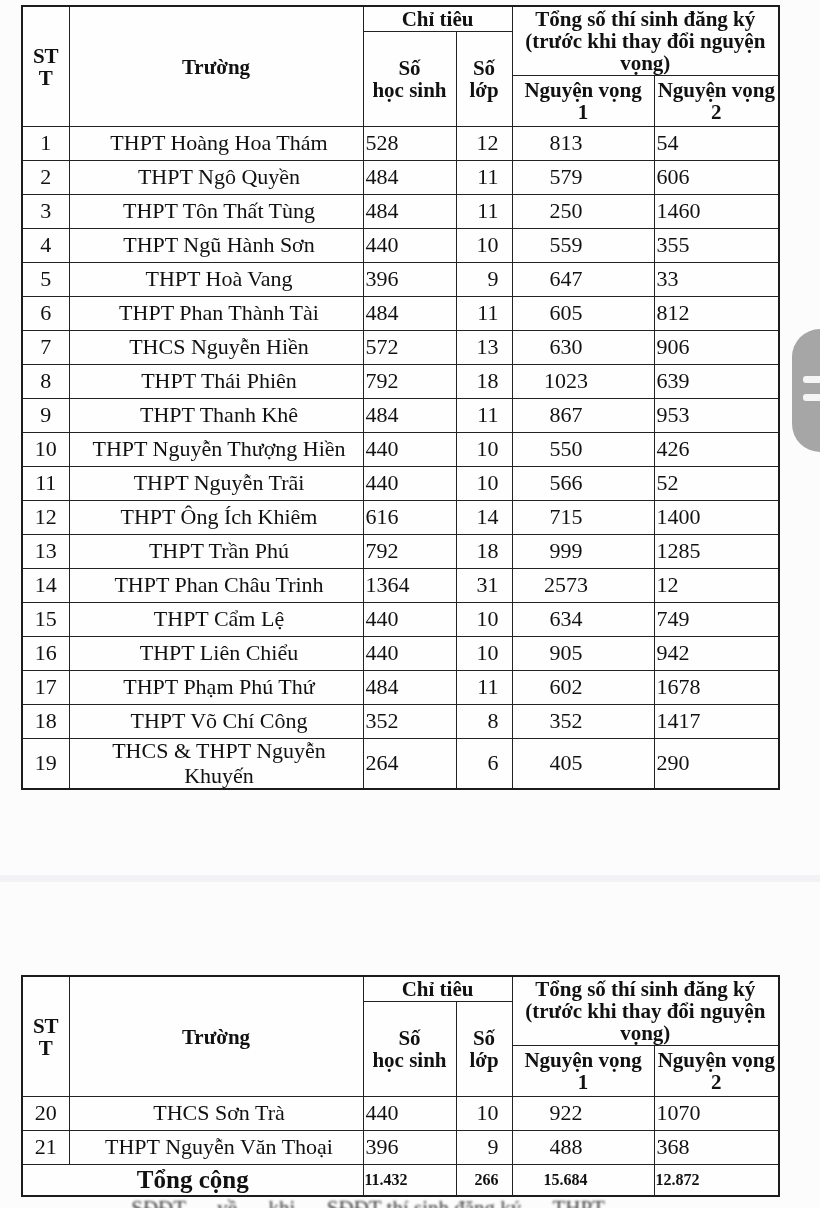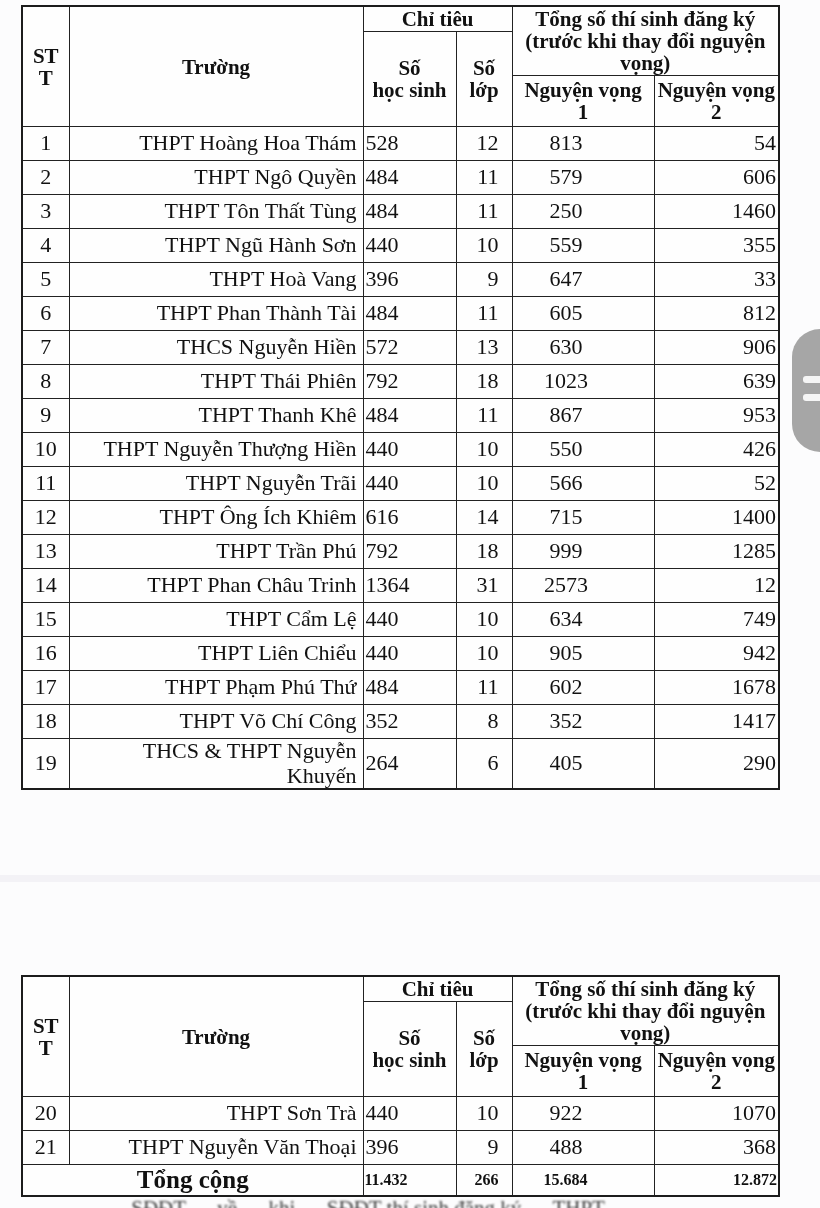--- a/index.html
+++ b/index.html
@@ -38,25 +38,25 @@
   tr.hr-a{height:24px;}
   tr.hr-b{height:43px;}
   tr.hr-c{height:51px;}
   tbody td{
     font-size:22px;
     height:33px;
     padding:0 2px;
     line-height:1.12;
   }
   td.col-stt{text-align:center;}
-  td.col-truong{text-align:right;padding-left:12px;padding-right:6px;}
+  td.col-truong{text-align:center;padding-left:12px;padding-right:6px;}
   td.col-shs{text-align:left;padding-right:18px;}
   td.col-slop{text-align:right;padding-right:13px;}
   td.col-nv1{text-align:center;padding-right:36px;}
-  td.col-nv2{text-align:right;}
+  td.col-nv2{text-align:left;}
   tr.total-row td{font-weight:bold;}
   td.total-label{text-align:center;font-weight:bold;font-size:25px;}
   #page-band{
     position:absolute;
     left:0;top:875px;
     width:820px;height:7px;
     background:#f3f2f6;
   }
   #float-handle{
     position:absolute;
@@ -293,21 +293,21 @@
         <th rowspan="2"><span class="nowrap">Số</span><br><span class="nowrap">lớp</span></th>
       </tr>
       <tr class="hr-c">
         <th><span class="nowrap">Nguyện vọng</span><br><span class="nowrap">1</span></th>
         <th><span class="nowrap">Nguyện vọng</span><br><span class="nowrap">2</span></th>
       </tr>
     </thead>
     <tbody id="tbody2">
         <tr>
           <td class="col-stt">20</td>
-          <td class="col-truong">THPT Sơn Trà</td>
+          <td class="col-truong">THCS Sơn Trà</td>
           <td class="col-shs">440</td>
           <td class="col-slop">10</td>
           <td class="col-nv1">922</td>
           <td class="col-nv2">1070</td>
         </tr>
         <tr>
           <td class="col-stt">21</td>
           <td class="col-truong">THPT Nguyễn Văn Thoại</td>
           <td class="col-shs">396</td>
           <td class="col-slop">9</td>

